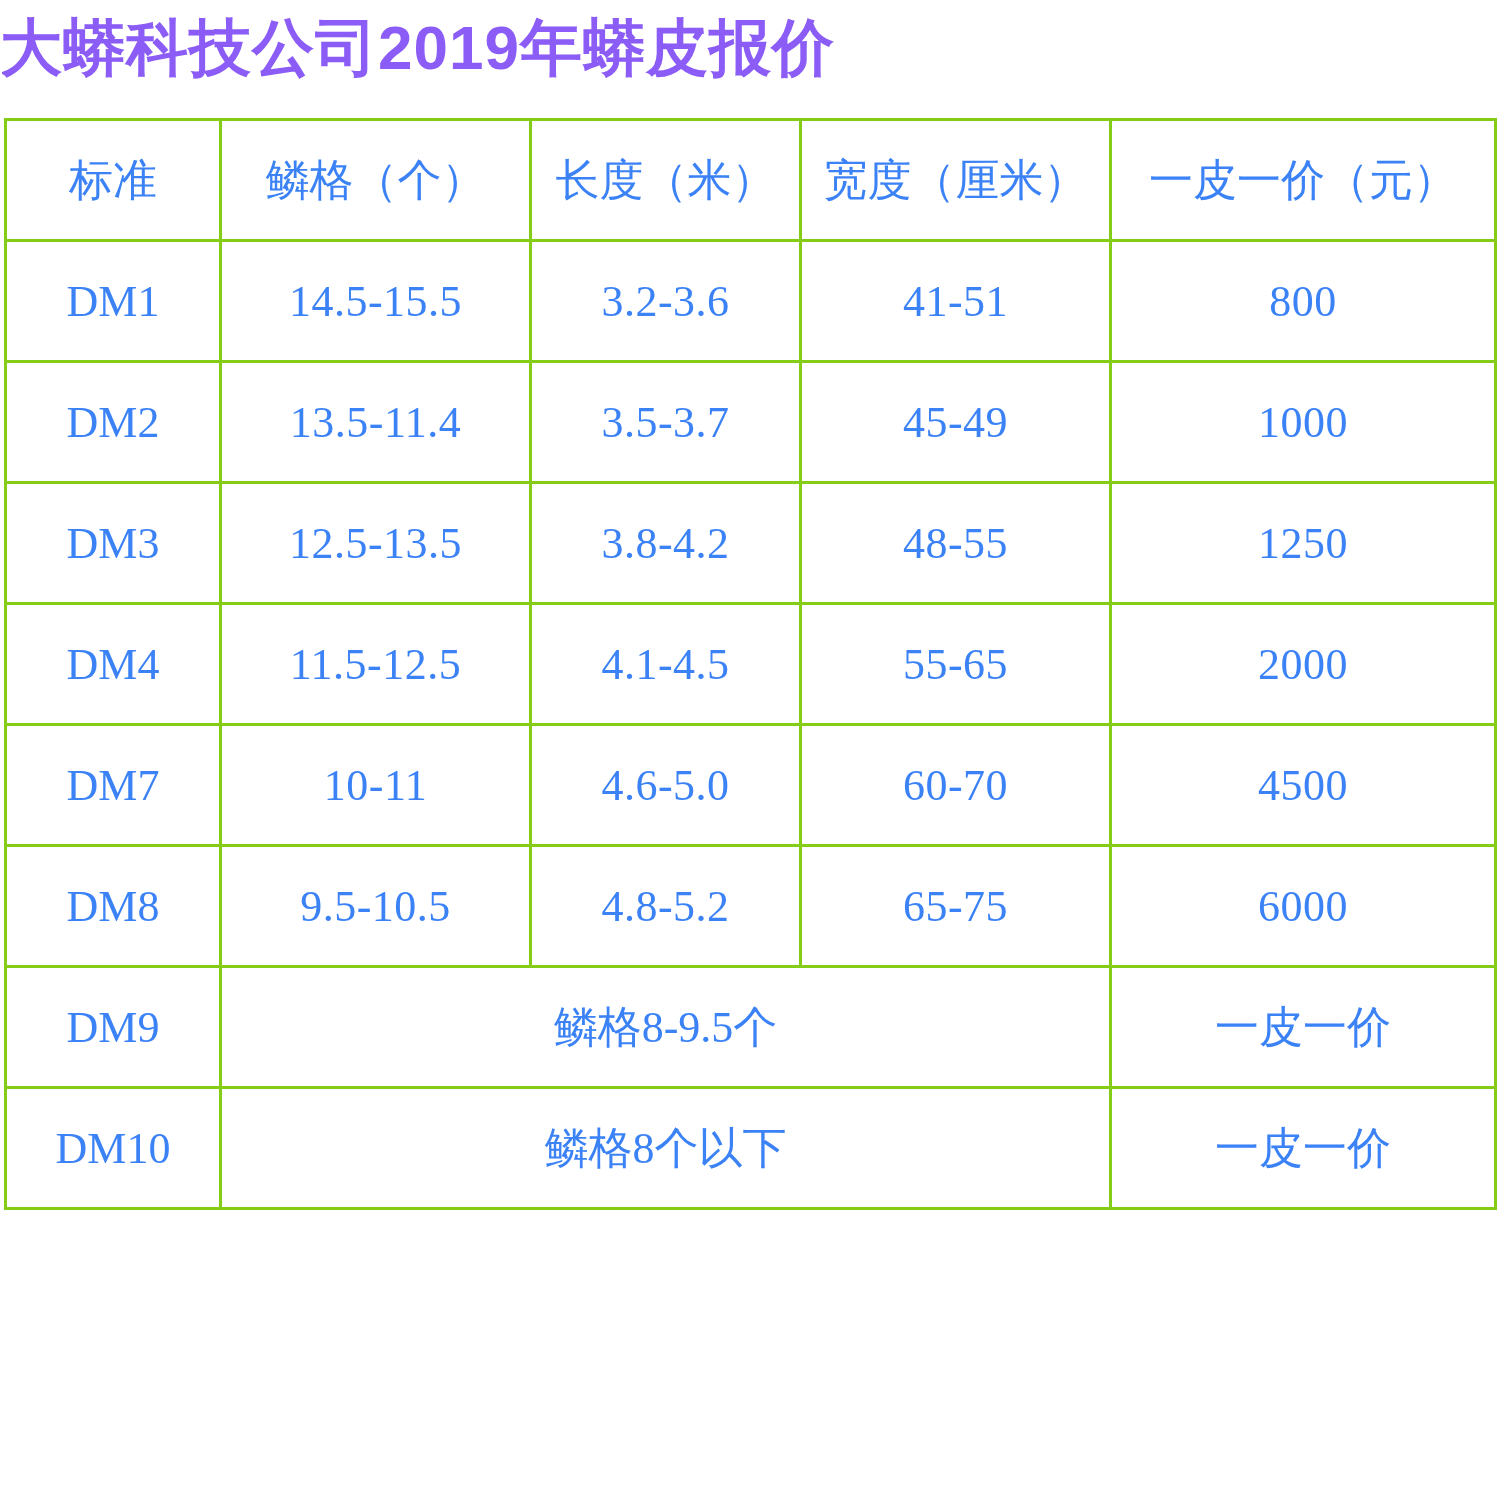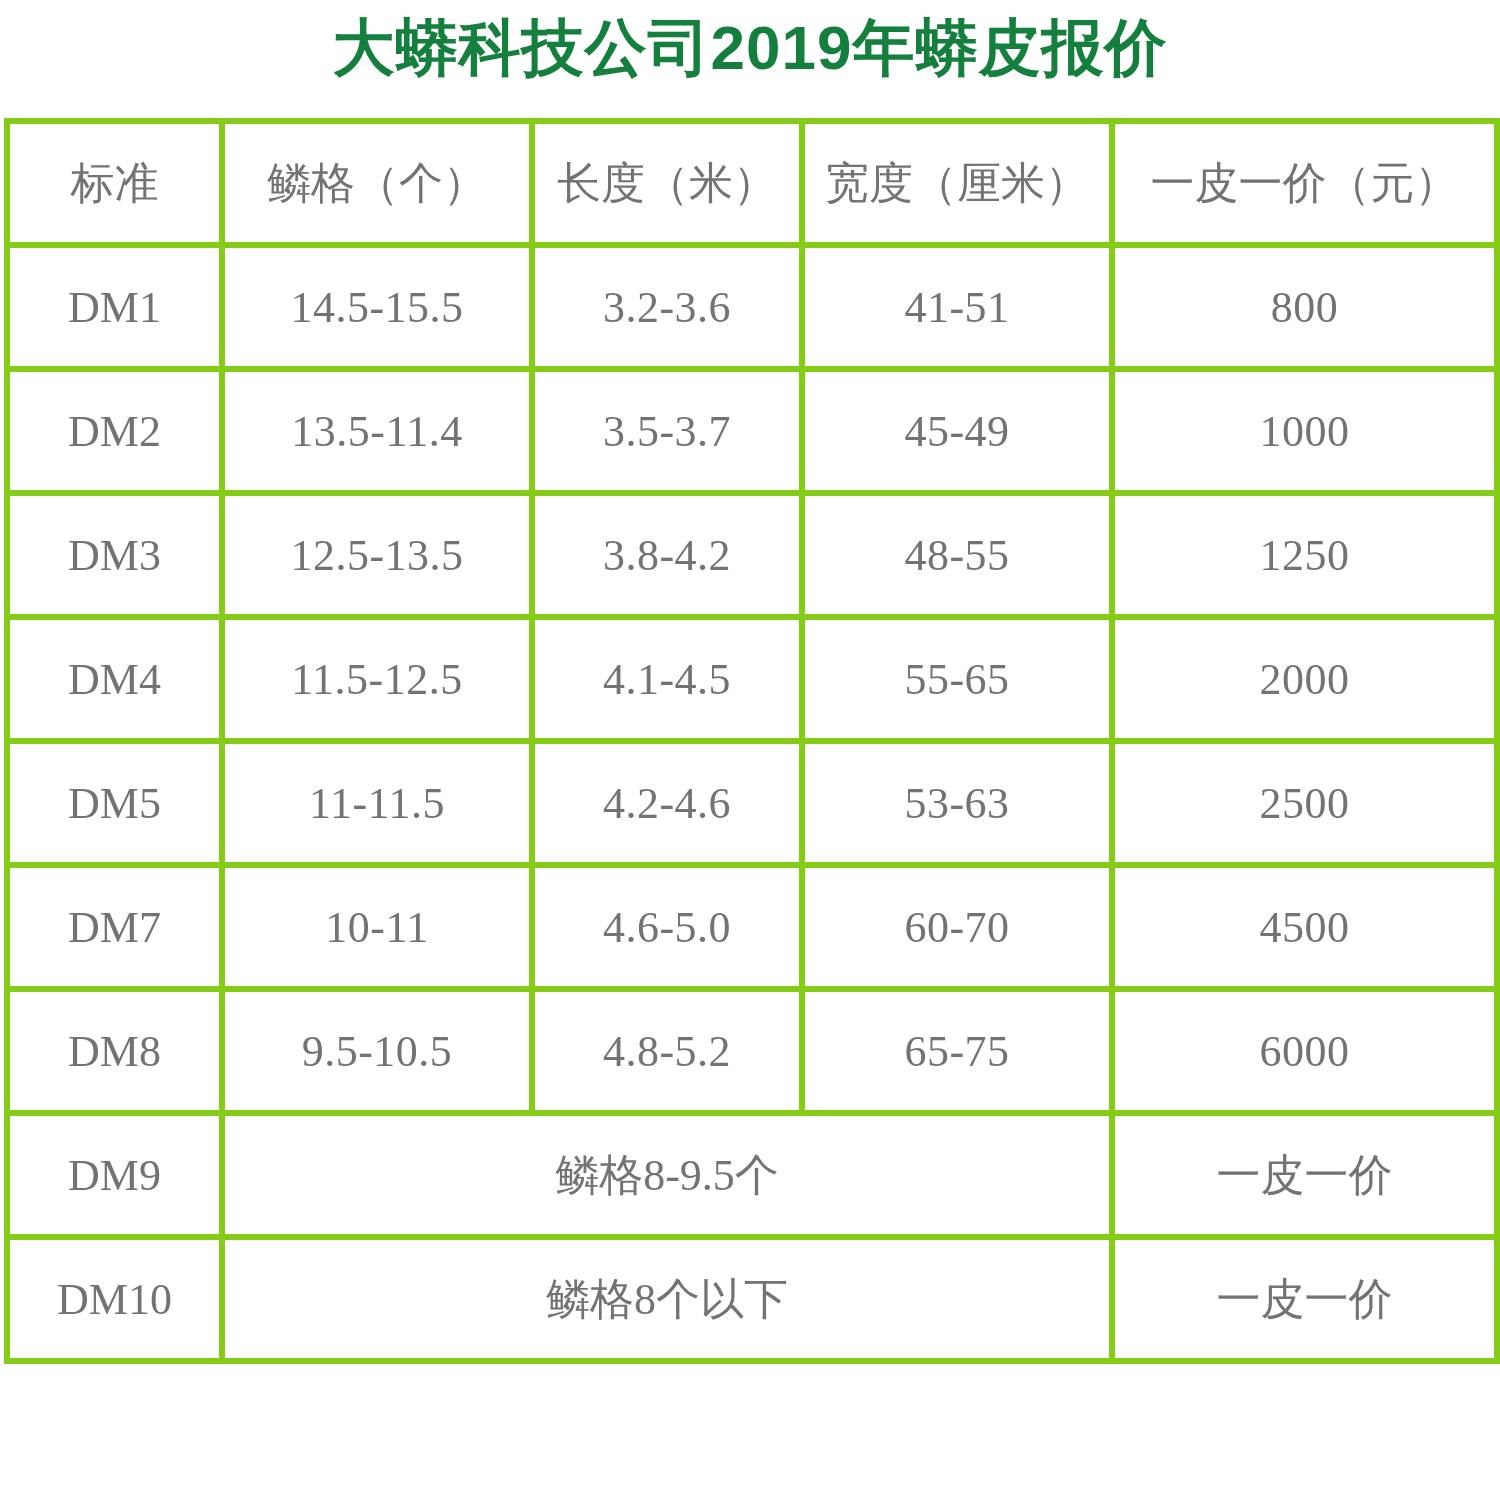--- a/index.html
+++ b/index.html
@@ -14,46 +14,45 @@
     color: #000000;
     overflow: hidden;
   }
   .page {
     width: 1500px;
     height: 1500px;
     position: relative;
     box-sizing: border-box;
   }
   .title {
-    text-align: center;
     font-family: "Liberation Sans", sans-serif;
     font-weight: bold;
     font-size: 62px;
     letter-spacing: 1px;
     line-height: 1.1;
     padding-top: 14px;
     padding-bottom: 10px;
-    color: #15803d;
+    color: #8b5cf6;
   }
   table.price-table {
     border-collapse: collapse;
     width: 1490px;
     margin-left: 4px;
     margin-top: 26px;
     table-layout: fixed;
   }
   table.price-table td,
   table.price-table th {
-    border: 6px solid #84cc16;
+    border: 3px solid #84cc16;
     text-align: center;
     vertical-align: middle;
     font-size: 44px;
     font-weight: normal;
     padding: 0;
-    color: #737373;
+    color: #3b82f6;
   }
   thead th {
     height: 118px;
     font-size: 44px;
     font-family: "Liberation Serif", serif;
   }
   tbody td {
     height: 118px;
   }
   .col-std { width: 215px; }
@@ -124,27 +123,20 @@
         <td class="num-cell">1250</td>
       </tr>
       <tr>
         <td class="std-cell">DM4</td>
         <td class="num-cell">11.5-12.5</td>
         <td class="num-cell">4.1-4.5</td>
         <td class="num-cell">55-65</td>
         <td class="num-cell">2000</td>
       </tr>
       <tr>
-        <td class="std-cell">DM5</td>
-        <td class="num-cell">11-11.5</td>
-        <td class="num-cell">4.2-4.6</td>
-        <td class="num-cell">53-63</td>
-        <td class="num-cell">2500</td>
-      </tr>
-      <tr>
         <td class="std-cell">DM7</td>
         <td class="num-cell">10-11</td>
         <td class="num-cell">4.6-5.0</td>
         <td class="num-cell">60-70</td>
         <td class="num-cell">4500</td>
       </tr>
       <tr>
         <td class="std-cell">DM8</td>
         <td class="num-cell">9.5-10.5</td>
         <td class="num-cell">4.8-5.2</td>

